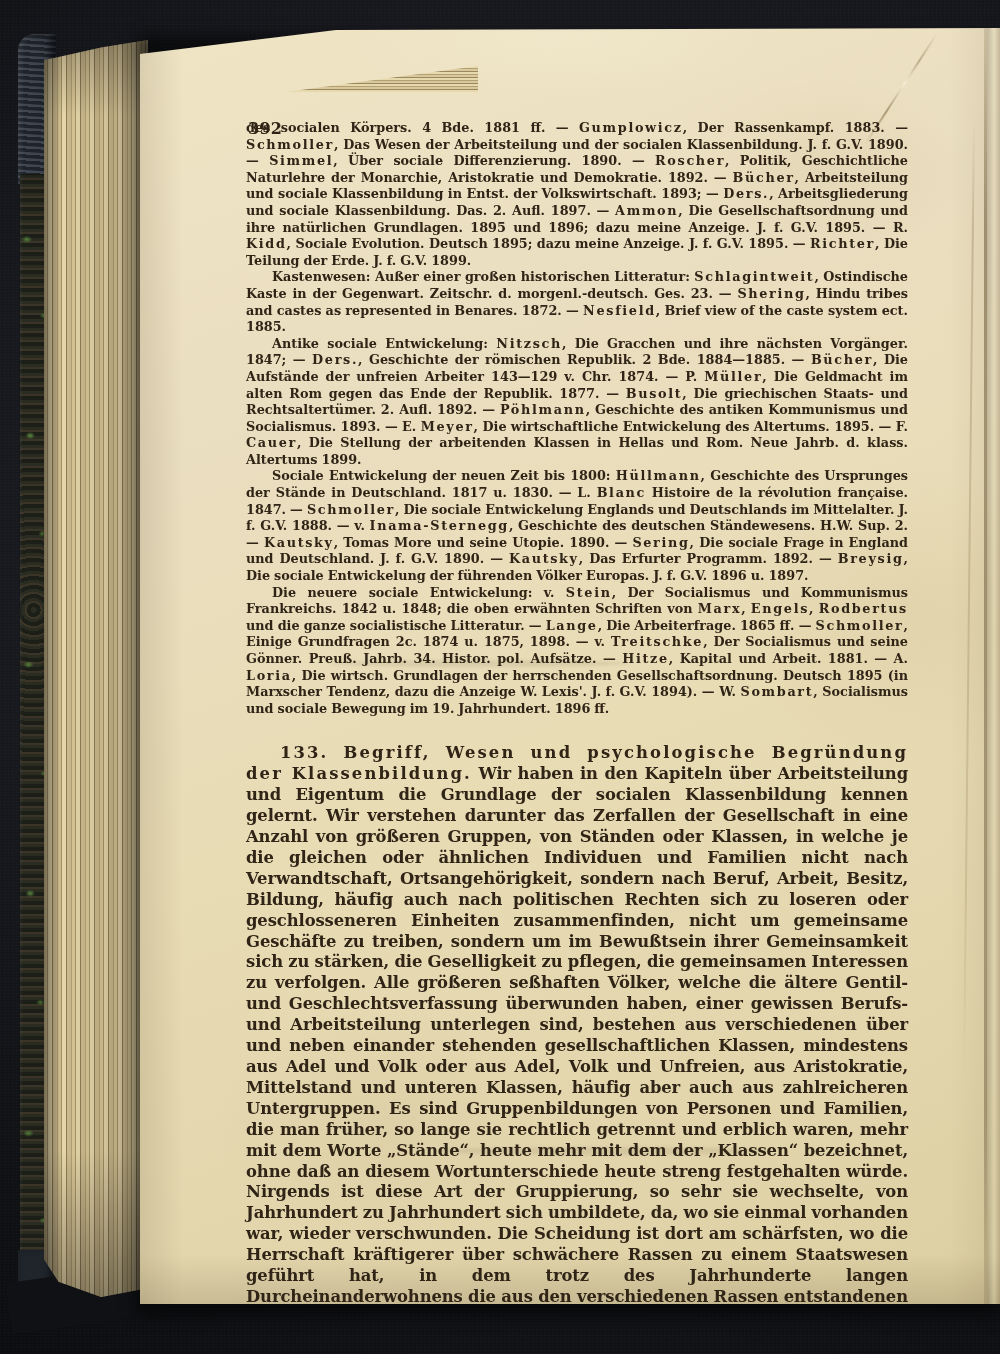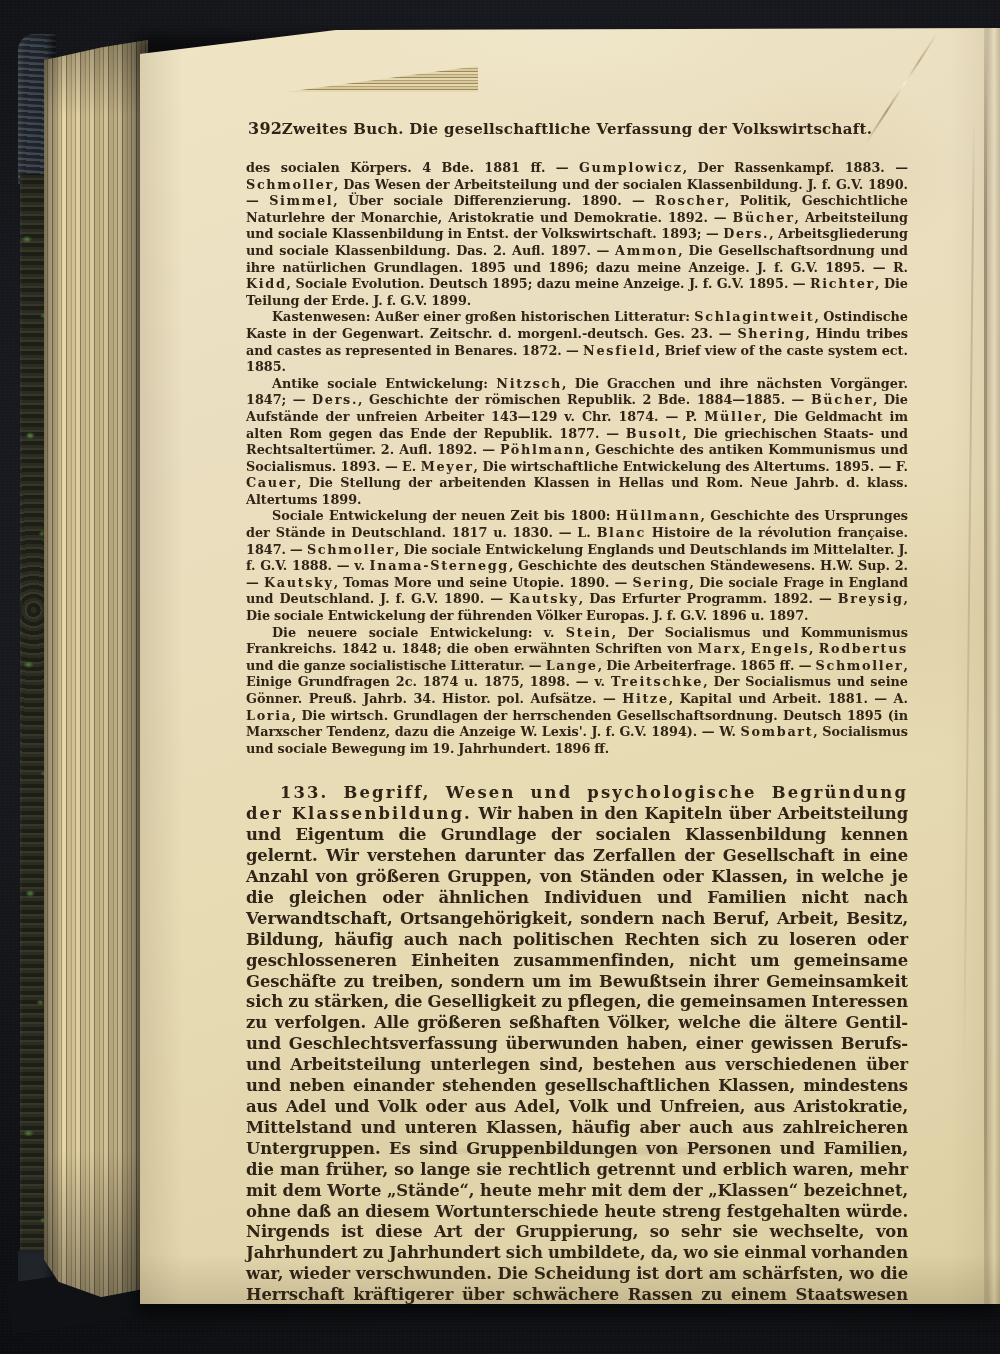--- a/index.html
+++ b/index.html
@@ -125,21 +125,20 @@
   <div class="page">
     <div class="stack-top"></div>
     <div class="crease-a"></div>
     <div class="crease-b"></div>
     <div class="smudge smudge-a"></div>
     <div class="smudge smudge-b"></div>
 
     <div class="content">
       <div class="page-header">
         <span class="pagenum">392</span>
-        <span class="runhead">Zweites Buch.  Die gesellschaftliche Verfassung der Volkswirtschaft.</span>
       </div>
 
       <div class="biblio">
         <p class="cont"><span>des socialen Körpers. 4 Bde. 1881 ff. — </span><span class="gesperrt">Gumplowicz</span><span>, Der Rassenkampf. 1883. — </span><span class="gesperrt">Schmoller</span><span>, Das Wesen der Arbeitsteilung und der socialen Klassenbildung. J. f. G.V. 1890. — </span><span class="gesperrt">Simmel</span><span>, Über sociale Differenzierung. 1890. — </span><span class="gesperrt">Roscher</span><span>, Politik, Geschichtliche Naturlehre der Monarchie, Aristokratie und Demokratie. 1892. — </span><span class="gesperrt">Bücher</span><span>, Arbeitsteilung und sociale Klassenbildung in Entst. der Volkswirtschaft. 1893; — </span><span class="gesperrt">Ders.</span><span>, Arbeitsgliederung und sociale Klassenbildung. Das. 2. Aufl. 1897. — </span><span class="gesperrt">Ammon</span><span>, Die Gesellschaftsordnung und ihre natürlichen Grundlagen. 1895 und 1896; dazu meine Anzeige. J. f. G.V. 1895. — R. </span><span class="gesperrt">Kidd</span><span>, Sociale Evolution. Deutsch 1895; dazu meine Anzeige. J. f. G.V. 1895. — </span><span class="gesperrt">Richter</span><span>, Die Teilung der Erde. J. f. G.V. 1899.</span></p>
         <p><span>Kastenwesen: Außer einer großen historischen Litteratur: </span><span class="gesperrt">Schlagintweit</span><span>, Ostindische Kaste in der Gegenwart. Zeitschr. d. morgenl.-deutsch. Ges. 23. — </span><span class="gesperrt">Shering</span><span>, Hindu tribes and castes as represented in Benares. 1872. — </span><span class="gesperrt">Nesfield</span><span>, Brief view of the caste system ect. 1885.</span></p>
         <p><span>Antike sociale Entwickelung: </span><span class="gesperrt">Nitzsch</span><span>, Die Gracchen und ihre nächsten Vorgänger. 1847; — </span><span class="gesperrt">Ders.</span><span>, Geschichte der römischen Republik. 2 Bde. 1884—1885. — </span><span class="gesperrt">Bücher</span><span>, Die Aufstände der unfreien Arbeiter 143—129 v. Chr. 1874. — P. </span><span class="gesperrt">Müller</span><span>, Die Geldmacht im alten Rom gegen das Ende der Republik. 1877. — </span><span class="gesperrt">Busolt</span><span>, Die griechischen Staats- und Rechtsaltertümer. 2. Aufl. 1892. — </span><span class="gesperrt">Pöhlmann</span><span>, Geschichte des antiken Kommunismus und Socialismus. 1893. — E. </span><span class="gesperrt">Meyer</span><span>, Die wirtschaftliche Entwickelung des Altertums. 1895. — F. </span><span class="gesperrt">Cauer</span><span>, Die Stellung der arbeitenden Klassen in Hellas und Rom. Neue Jahrb. d. klass. Altertums 1899.</span></p>
         <p><span>Sociale Entwickelung der neuen Zeit bis 1800: </span><span class="gesperrt">Hüllmann</span><span>, Geschichte des Ursprunges der Stände in Deutschland. 1817 u. 1830. — L. </span><span class="gesperrt">Blanc</span><span> Histoire de la révolution française. 1847. — </span><span class="gesperrt">Schmoller</span><span>, Die sociale Entwickelung Englands und Deutschlands im Mittelalter. J. f. G.V. 1888. — v. </span><span class="gesperrt">Inama-Sternegg</span><span>, Geschichte des deutschen Ständewesens. H.W. Sup. 2. — </span><span class="gesperrt">Kautsky</span><span>, Tomas More und seine Utopie. 1890. — </span><span class="gesperrt">Sering</span><span>, Die sociale Frage in England und Deutschland. J. f. G.V. 1890. — </span><span class="gesperrt">Kautsky</span><span>, Das Erfurter Programm. 1892. — </span><span class="gesperrt">Breysig</span><span>, Die sociale Entwickelung der führenden Völker Europas. J. f. G.V. 1896 u. 1897.</span></p>
         <p><span>Die neuere sociale Entwickelung: v. </span><span class="gesperrt">Stein</span><span>, Der Socialismus und Kommunismus Frankreichs. 1842 u. 1848; die oben erwähnten Schriften von </span><span class="gesperrt">Marx</span><span>, </span><span class="gesperrt">Engels</span><span>, </span><span class="gesperrt">Rodbertus</span><span> und die ganze socialistische Litteratur. — </span><span class="gesperrt">Lange</span><span>, Die Arbeiterfrage. 1865 ff. — </span><span class="gesperrt">Schmoller</span><span>, Einige Grundfragen 2c. 1874 u. 1875, 1898. — v. </span><span class="gesperrt">Treitschke</span><span>, Der Socialismus und seine Gönner. Preuß. Jahrb. 34. Histor. pol. Aufsätze. — </span><span class="gesperrt">Hitze</span><span>, Kapital und Arbeit. 1881. — A. </span><span class="gesperrt">Loria</span><span>, Die wirtsch. Grundlagen der herrschenden Gesellschaftsordnung. Deutsch 1895 (in Marxscher Tendenz, dazu die Anzeige W. Lexis'. J. f. G.V. 1894). — W. </span><span class="gesperrt">Sombart</span><span>, Socialismus und sociale Bewegung im 19. Jahrhundert. 1896 ff.</span></p>
       </div>
 

